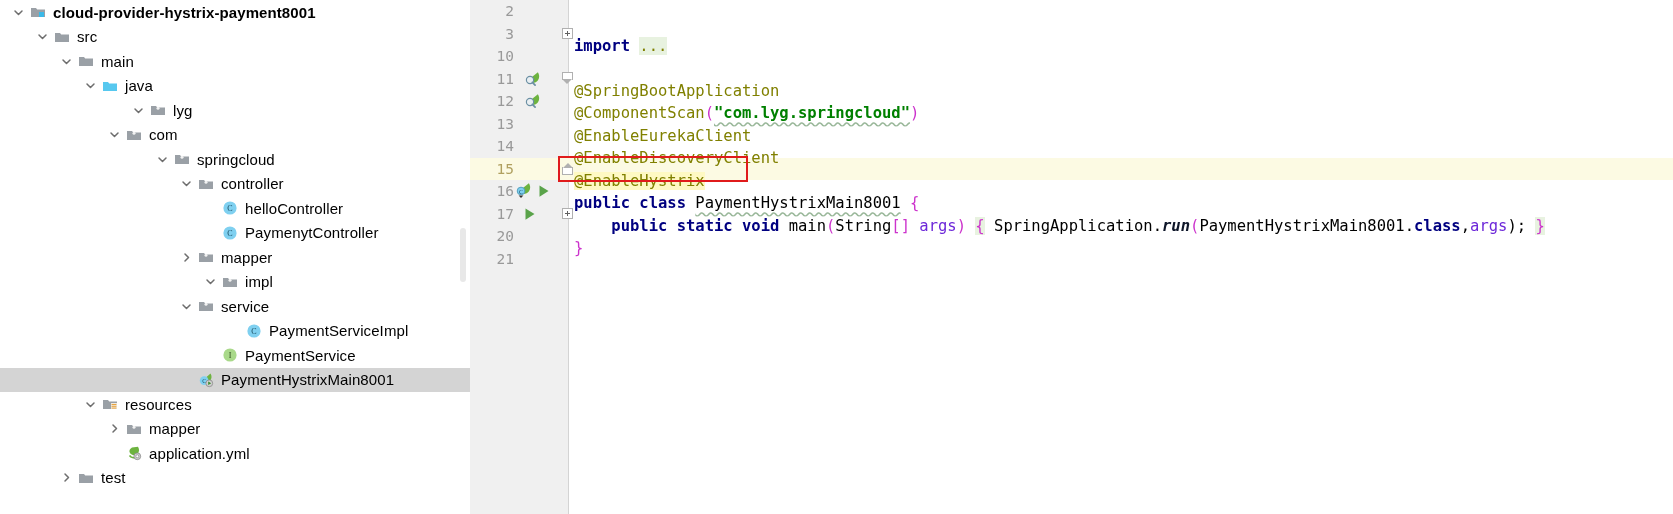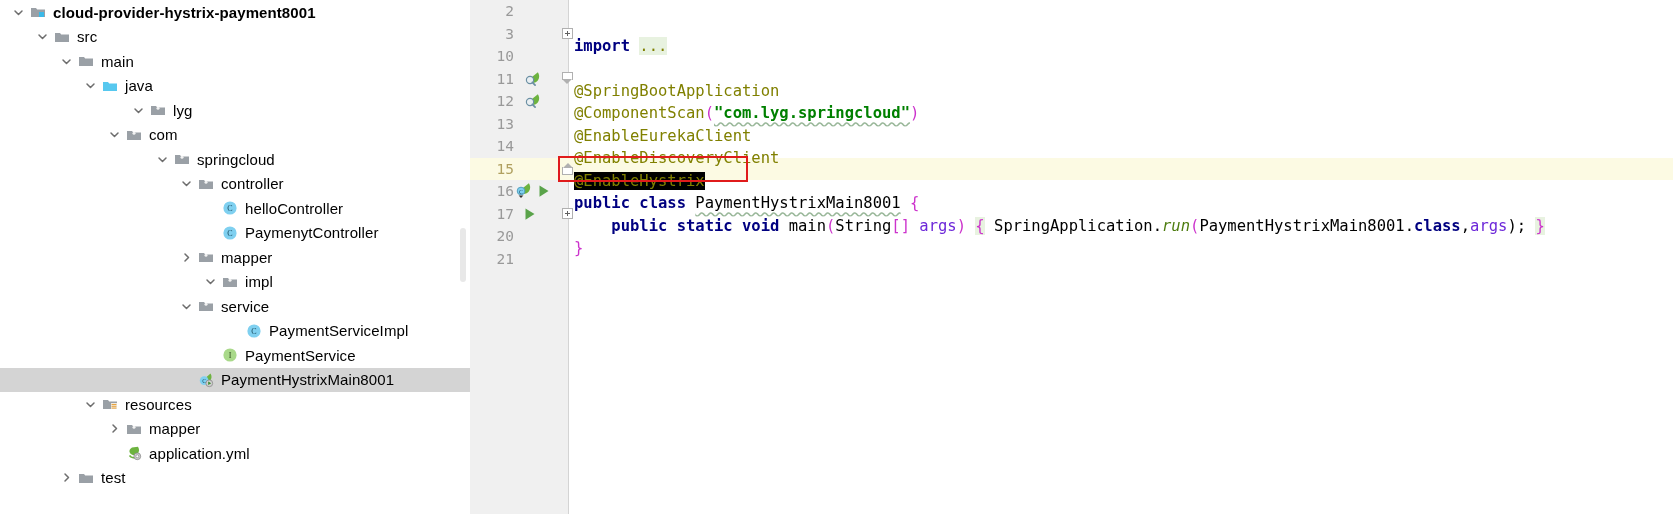--- a/index.html
+++ b/index.html
@@ -98,25 +98,25 @@
   }
 
   
   .kw{color:#000080;font-weight:bold;}
   .ann{color:#808000;margin-top:23px;}
   .str{color:#008000;font-weight:bold;}
   .punct{color:#000;}
   .paren{color:#cc33cc;}
   .ident{color:#000;}
   .param{color:#6d28d9;}
-  .method-it{color:#4d7c0f;font-style:italic;}
+  .method-it{color:#0f172a;font-style:italic;font-weight:bold;}
   .dots{color:#808000;background:#e8f2e0;}
   .brace-hl{background:#e8f2e0;color:#cc33cc;}
   .sq{color:#cc33cc;}
-  .sel-txt{background:#000000;}
+  .sel-txt{background:#fef9c3;}
   .squiggle{
     text-decoration:underline;text-decoration-style:wavy;
     text-decoration-color:#9ab89a;text-underline-offset:3px;
   }
   .red-box{
     position:absolute;left:88px;top:-2px;width:190px;height:26px;
     border:2px solid #e01b1b;z-index:5;box-sizing:border-box;
   }
 </style>
 </head>

